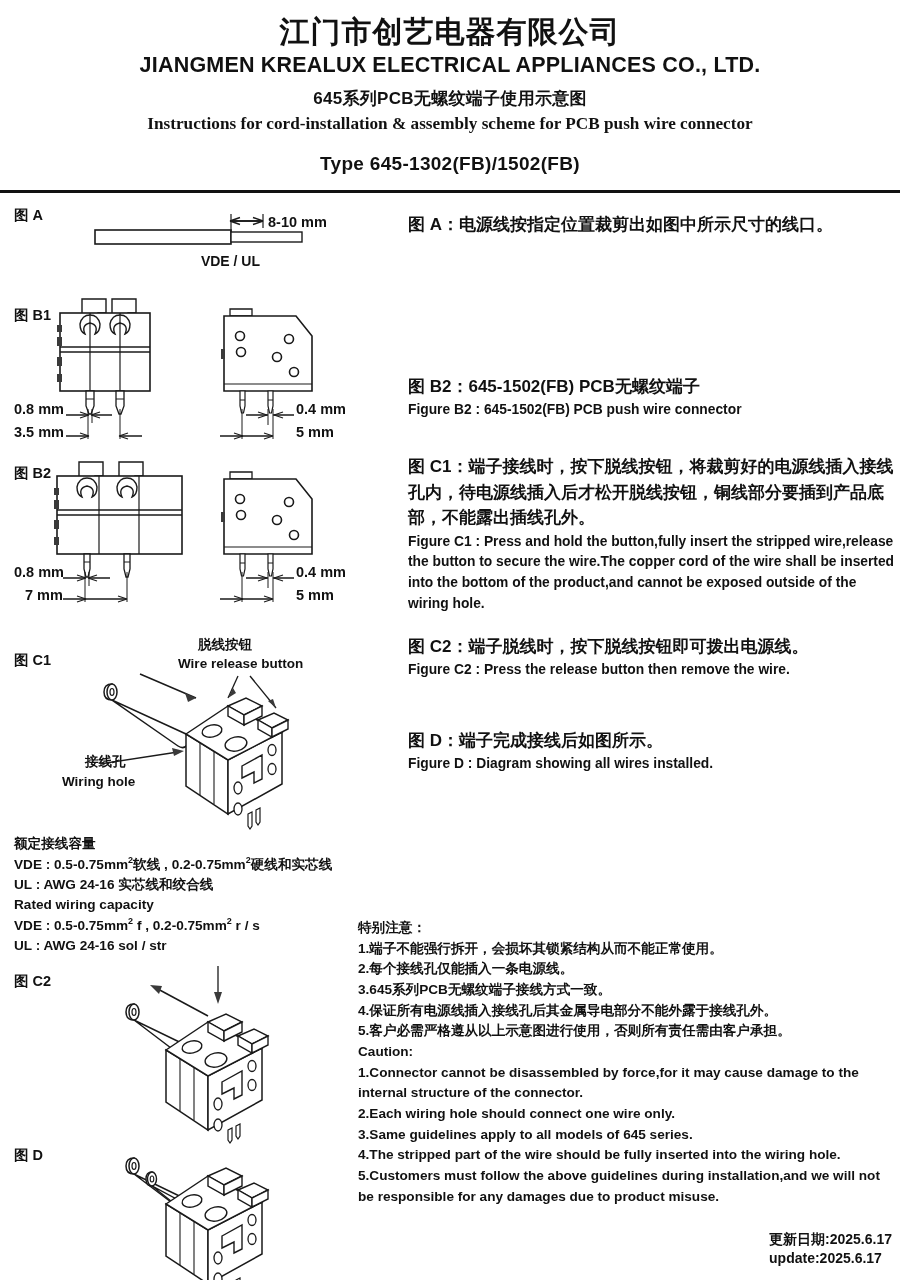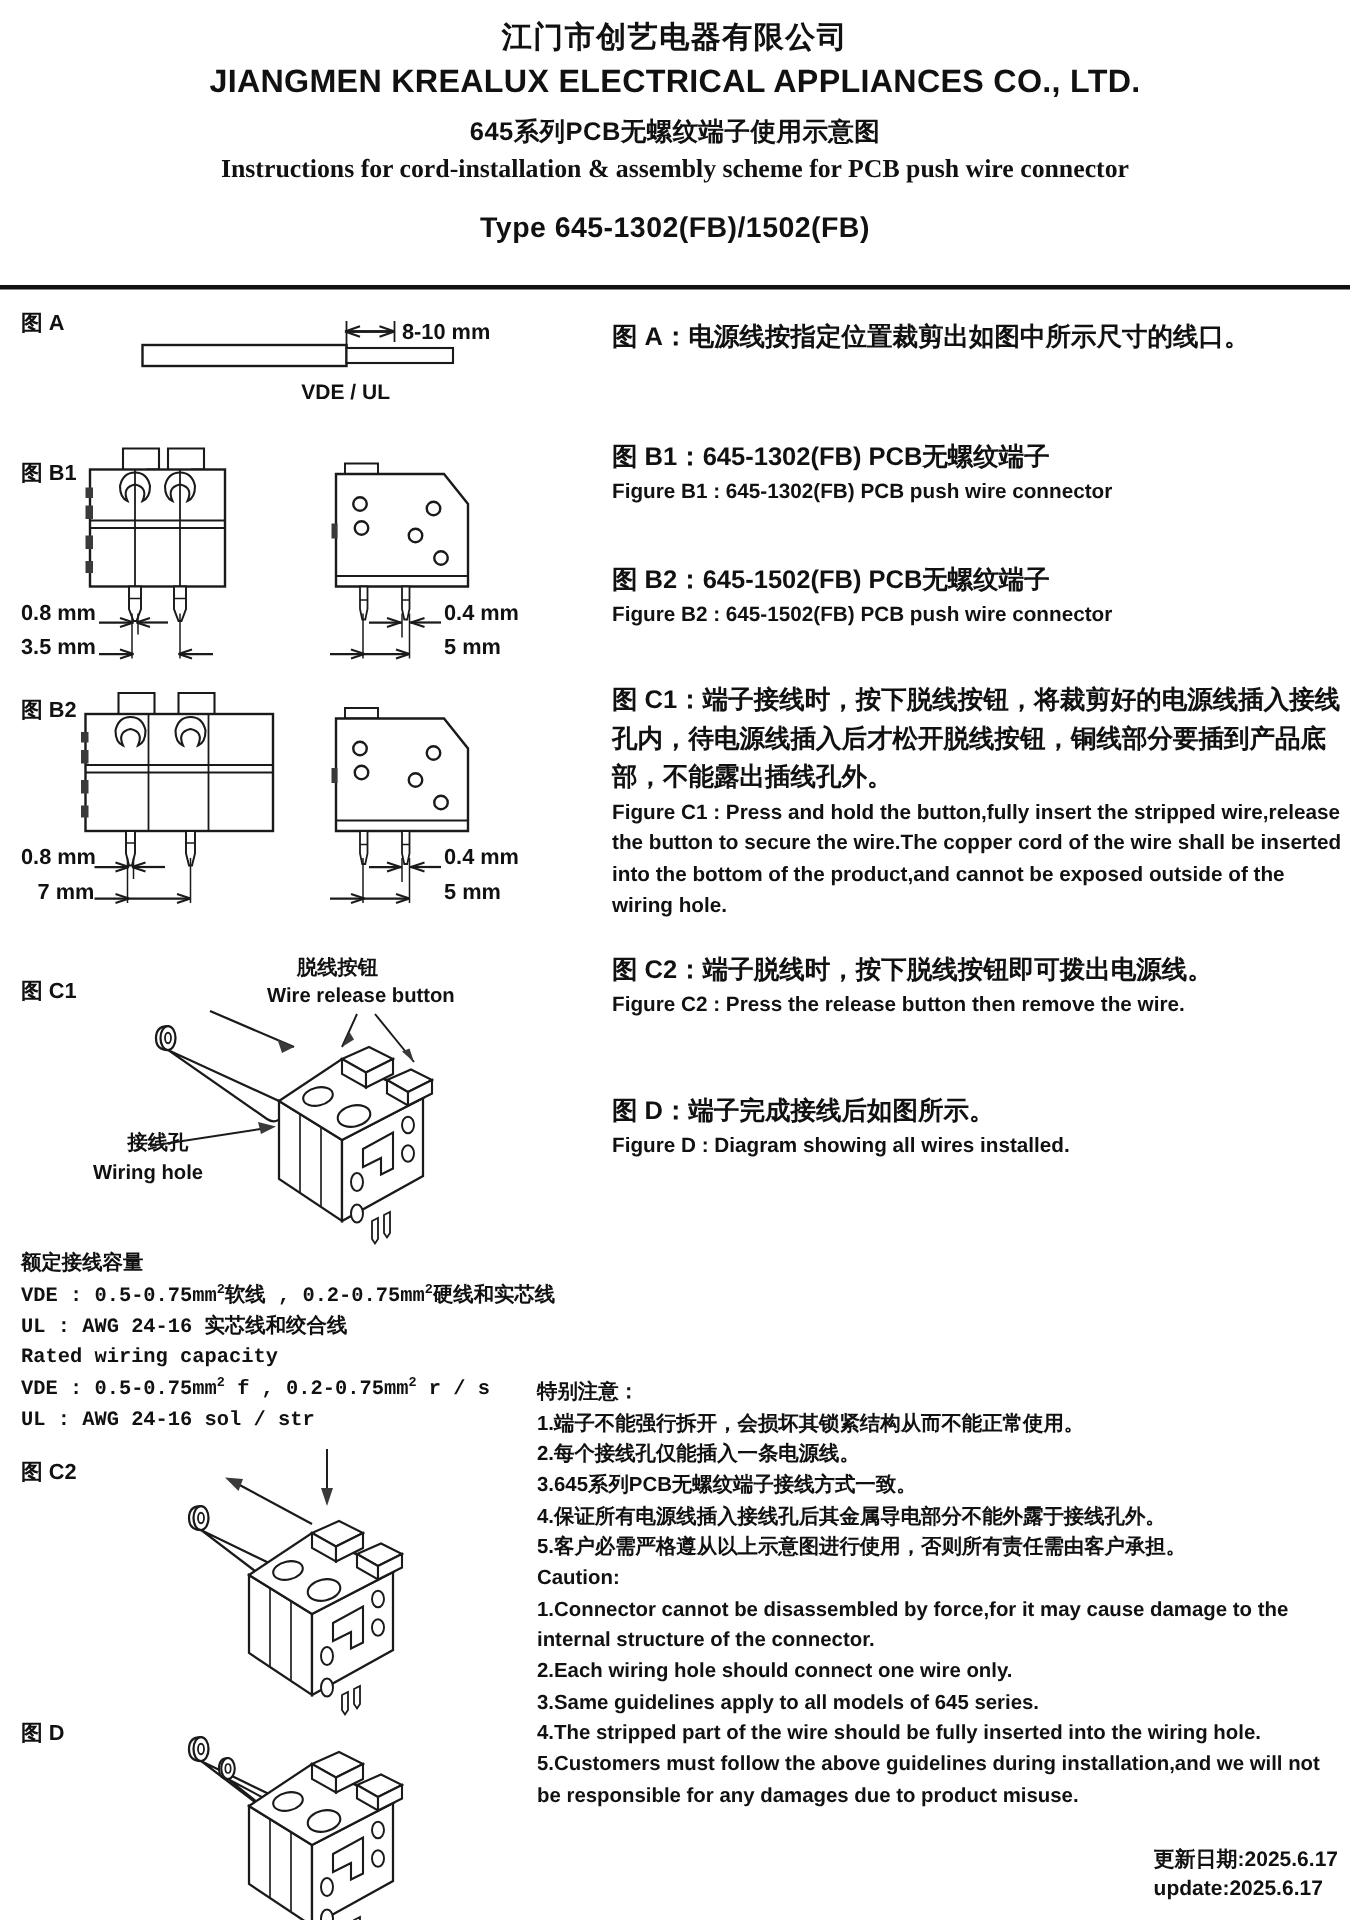--- a/index.html
+++ b/index.html
@@ -5,21 +5,21 @@
   html,body{margin:0;padding:0;}
   body{
     width:900px;height:1280px;background:#ffffff;
     font-family:"Liberation Sans","DejaVu Sans",sans-serif;
     color:#111;overflow:hidden;position:relative;
   }
   .page{position:relative;width:900px;height:1280px;}
 
   
   .header{padding-top:14px;text-align:center;}
-  .h-cn{font-size:20px;font-weight:bold;letter-spacing:1px;line-height:1.18;}
+  .h-cn{font-size:30px;font-weight:bold;letter-spacing:1px;line-height:1.18;}
   .h-en{font-size:21.5px;font-weight:bold;letter-spacing:.2px;line-height:1.3;margin-top:3px;}
   .h-sub-cn{font-size:17px;font-weight:bold;margin-top:7px;letter-spacing:.3px;}
   .h-sub-en{font-size:17.2px;font-weight:bold;font-family:"Liberation Serif","DejaVu Serif",serif;margin-top:4px;}
   .h-type{font-size:19px;font-weight:bold;margin-top:19px;letter-spacing:.3px;}
   .rule{position:absolute;left:0;top:190px;width:900px;height:3px;background:#111;}
 
   
   .col-left{position:absolute;left:0;top:196px;width:400px;height:1084px;}
   .col-right{position:absolute;left:408px;top:196px;width:492px;height:1084px;}
 
@@ -33,21 +33,21 @@
   .fillw{fill:#ffffff;stroke:#1a1a1a;}
   .gry{fill:#3a3a3a;}
 
   
   .rblock{position:absolute;left:0;width:492px;}
   .r-cn{font-size:17px;font-weight:bold;line-height:1.5;}
   .r-en{font-size:13.8px;font-weight:bold;line-height:1.5;}
 
   
   .cap-block{position:absolute;left:14px;width:380px;}
-  .cap-line{font-size:13.6px;font-weight:bold;line-height:1.48;white-space:nowrap;font-family:Liberation Mono, monospace;}
+  .cap-line{font-size:13.6px;font-weight:bold;line-height:1.48;white-space:nowrap;}
   .cap-line sup{font-size:9px;vertical-align:super;}
 
   
   .caution{position:absolute;left:0;width:500px;}
   .c-line{font-size:13.6px;font-weight:bold;line-height:1.52;}
 
   
   .footer{position:absolute;right:8px;bottom:12px;text-align:left;}
   .f-line{font-size:14px;font-weight:bold;line-height:1.35;white-space:nowrap;}
 </style>
@@ -371,24 +371,20 @@
     </svg>
 
   </div>
 
   <div class="col-right">
 
     <div class="rblock" style="top:16px;">
       <div class="r-cn">图 A：电源线按指定位置裁剪出如图中所示尺寸的线口。</div>
     </div>
 
-    <div class="rblock" style="top:96px;">
-      <div class="r-cn">图 B1：645-1302(FB) PCB无螺纹端子</div>
-      <div class="r-en">Figure B1 : 645-1302(FB) PCB push wire connector</div>
-    </div>
 
     <div class="rblock" style="top:178px;">
       <div class="r-cn">图 B2：645-1502(FB) PCB无螺纹端子</div>
       <div class="r-en">Figure B2 : 645-1502(FB) PCB push wire connector</div>
     </div>
 
     <div class="rblock" style="top:258px;">
       <div class="r-cn">图 C1：端子接线时，按下脱线按钮，将裁剪好的电源线插入接线孔内，待电源线插入后才松开脱线按钮，铜线部分要插到产品底部，不能露出插线孔外。</div>
       <div class="r-en" style="margin-top:1px;">Figure C1 : Press and hold the button,fully insert the stripped wire,release the button to secure the wire.The copper cord of the wire shall be inserted into the bottom of the product,and cannot be exposed outside of the wiring hole.</div>
     </div>

